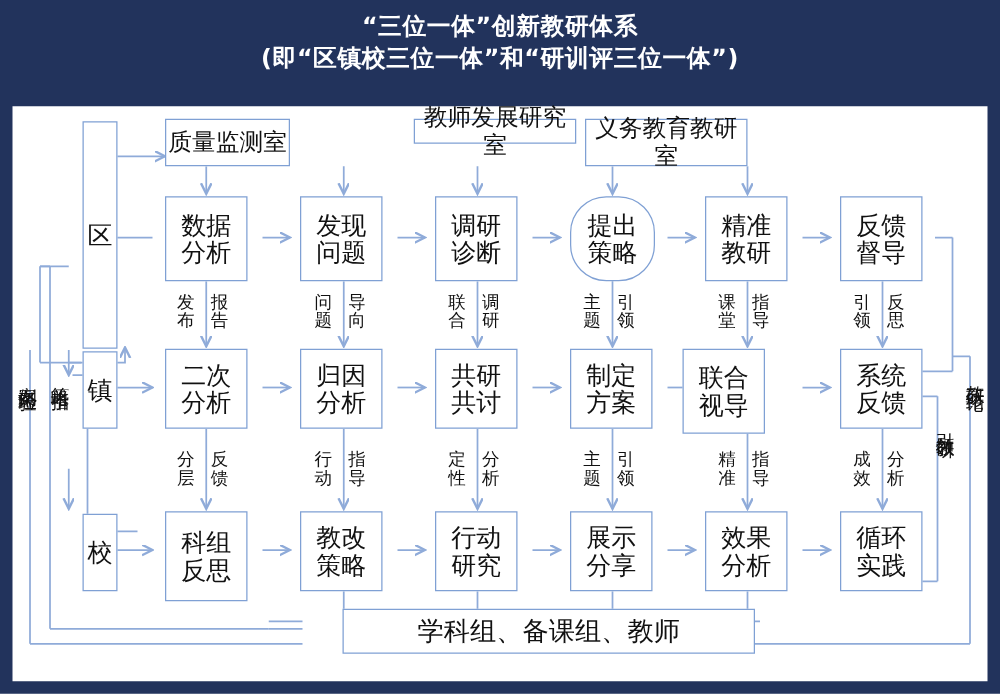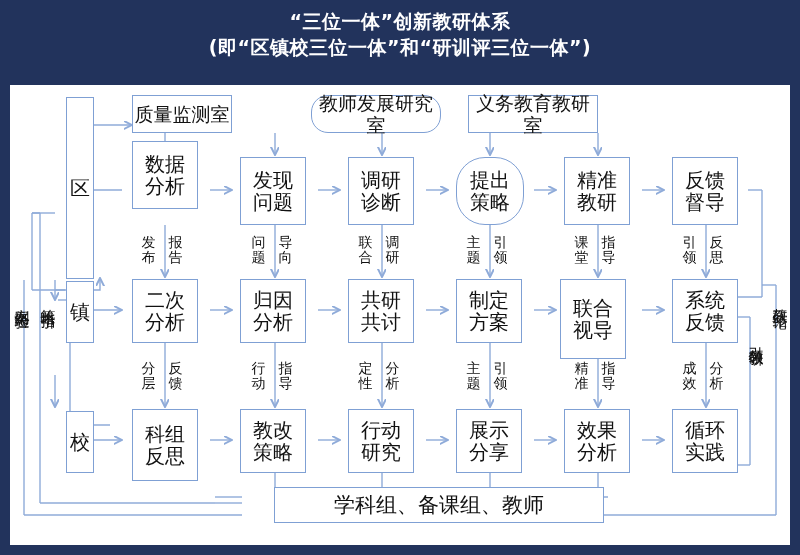--- a/index.html
+++ b/index.html
@@ -169,49 +169,49 @@
     <polyline points="766,430 766,200"></polyline>
     <polyline points="766,200 752,200"></polyline>
     <polyline points="766,430 562,430"></polyline>
 
     <polyline points="560,418 592,418"></polyline>
     <polyline points="560,412 598,412"></polyline>
     <polyline points="232,412 205,412"></polyline>
   </svg>
 
   <div class="box head" style="left:122px;top:10px;width:100px;height:38px;">质量监测室</div>
-  <div class="box head" style="left:301px;top:10px;width:130px;height:38px;border-radius:17px;">教师发展研究室</div>
+  <div class="box head" style="left:321px;top:10px;width:130px;height:20px;">教师发展研究室</div>
   <div class="box head" style="left:458px;top:10px;width:130px;height:38px;">义务教育教研室</div>
 
   <div class="box level" style="left:56px;top:12px;width:28px;height:182px;">区</div>
   <div class="box level" style="left:56px;top:196px;width:28px;height:62px;">镇</div>
   <div class="box level" style="left:56px;top:326px;width:28px;height:62px;">校</div>
 
-  <div class="box stage" style="left:122px;top:56px;width:66px;height:68px;">数据
+  <div class="box stage" style="left:122px;top:72px;width:66px;height:68px;">数据
 分析</div>
   <div class="box stage" style="left:230px;top:72px;width:66px;height:68px;">发现
 问题</div>
   <div class="box stage" style="left:338px;top:72px;width:66px;height:68px;">调研
 诊断</div>
   <div class="box stage" style="left:446px;top:72px;width:68px;height:68px;border-radius:29px;">提出
 策略</div>
   <div class="box stage" style="left:554px;top:72px;width:66px;height:68px;">精准
 教研</div>
   <div class="box stage" style="left:662px;top:72px;width:66px;height:68px;">反馈
 督导</div>
 
   <div class="box stage" style="left:122px;top:194px;width:66px;height:64px;">二次
 分析</div>
   <div class="box stage" style="left:230px;top:194px;width:66px;height:64px;">归因
 分析</div>
   <div class="box stage" style="left:338px;top:194px;width:66px;height:64px;">共研
 共讨</div>
   <div class="box stage" style="left:446px;top:194px;width:66px;height:64px;">制定
 方案</div>
-  <div class="box stage" style="left:550px;top:194px;width:66px;height:80px;">联合
+  <div class="box stage" style="left:536px;top:194px;width:66px;height:68px;">联合
 视导</div>
   <div class="box stage" style="left:662px;top:194px;width:66px;height:64px;">系统
 反馈</div>
 
   <div class="box stage" style="left:122px;top:324px;width:66px;height:72px;">科组
 反思</div>
   <div class="box stage" style="left:230px;top:324px;width:66px;height:64px;">教改
 策略</div>
   <div class="box stage" style="left:338px;top:324px;width:66px;height:64px;">行动
 研究</div>

